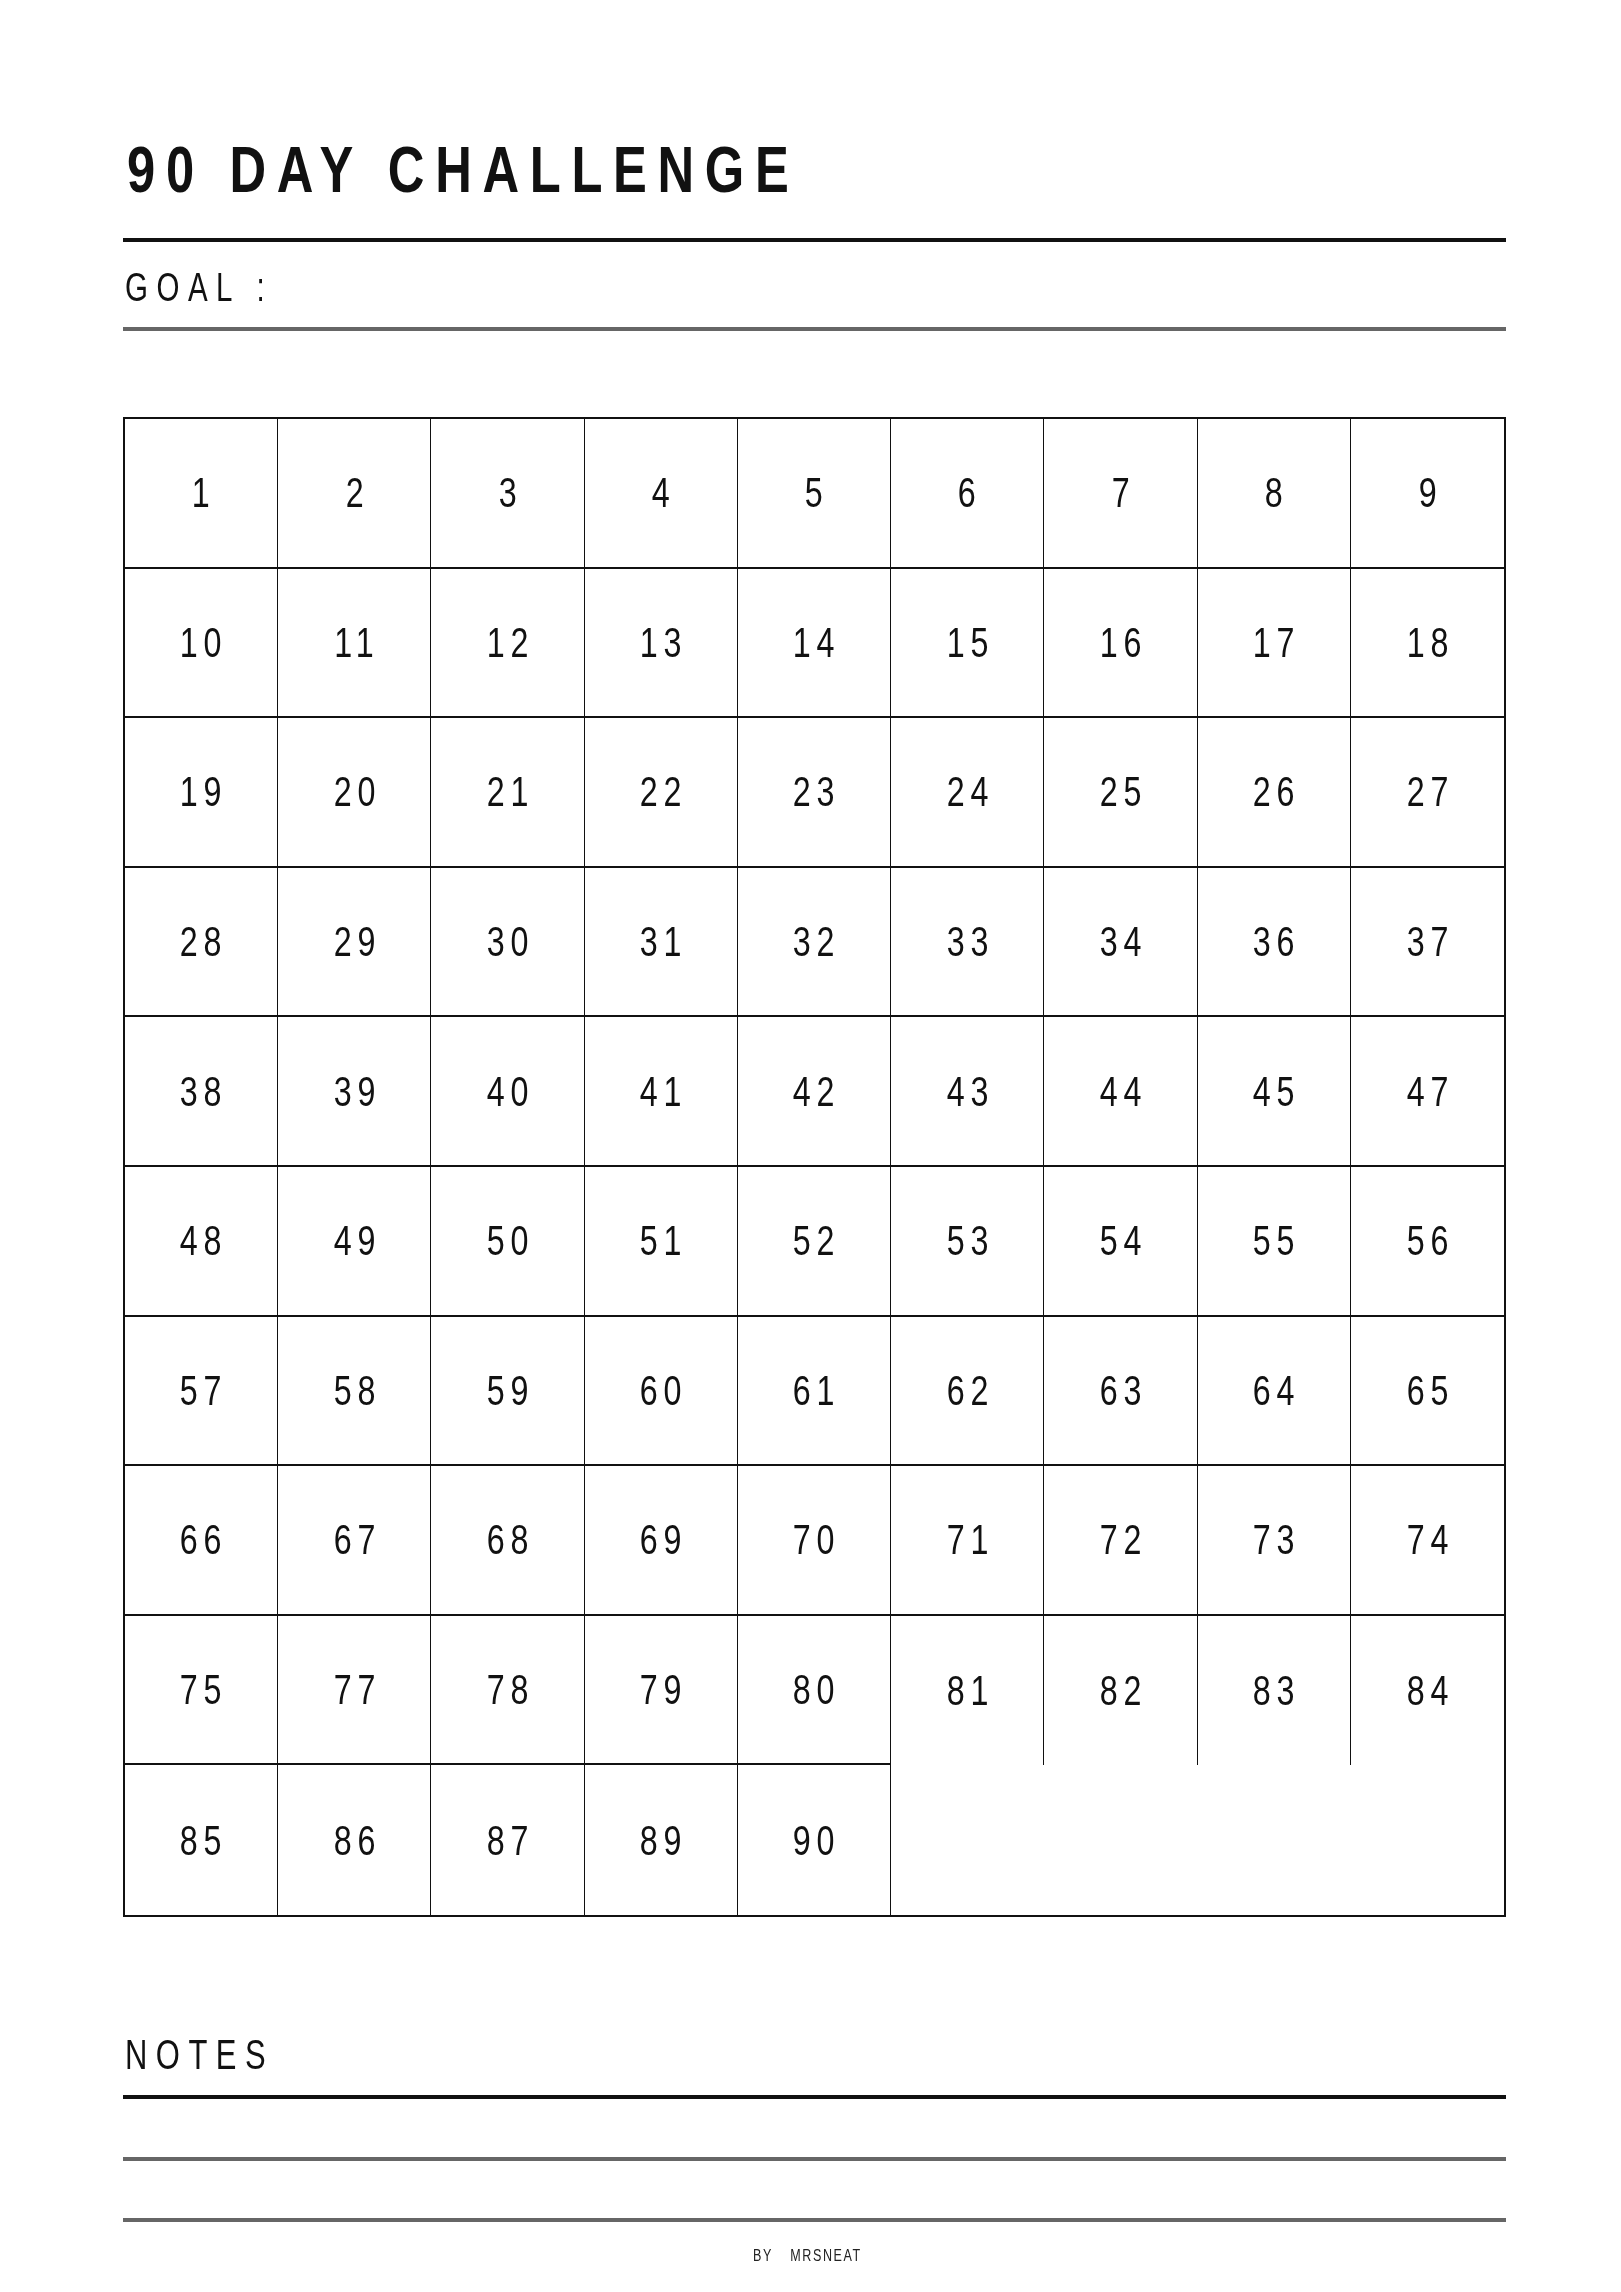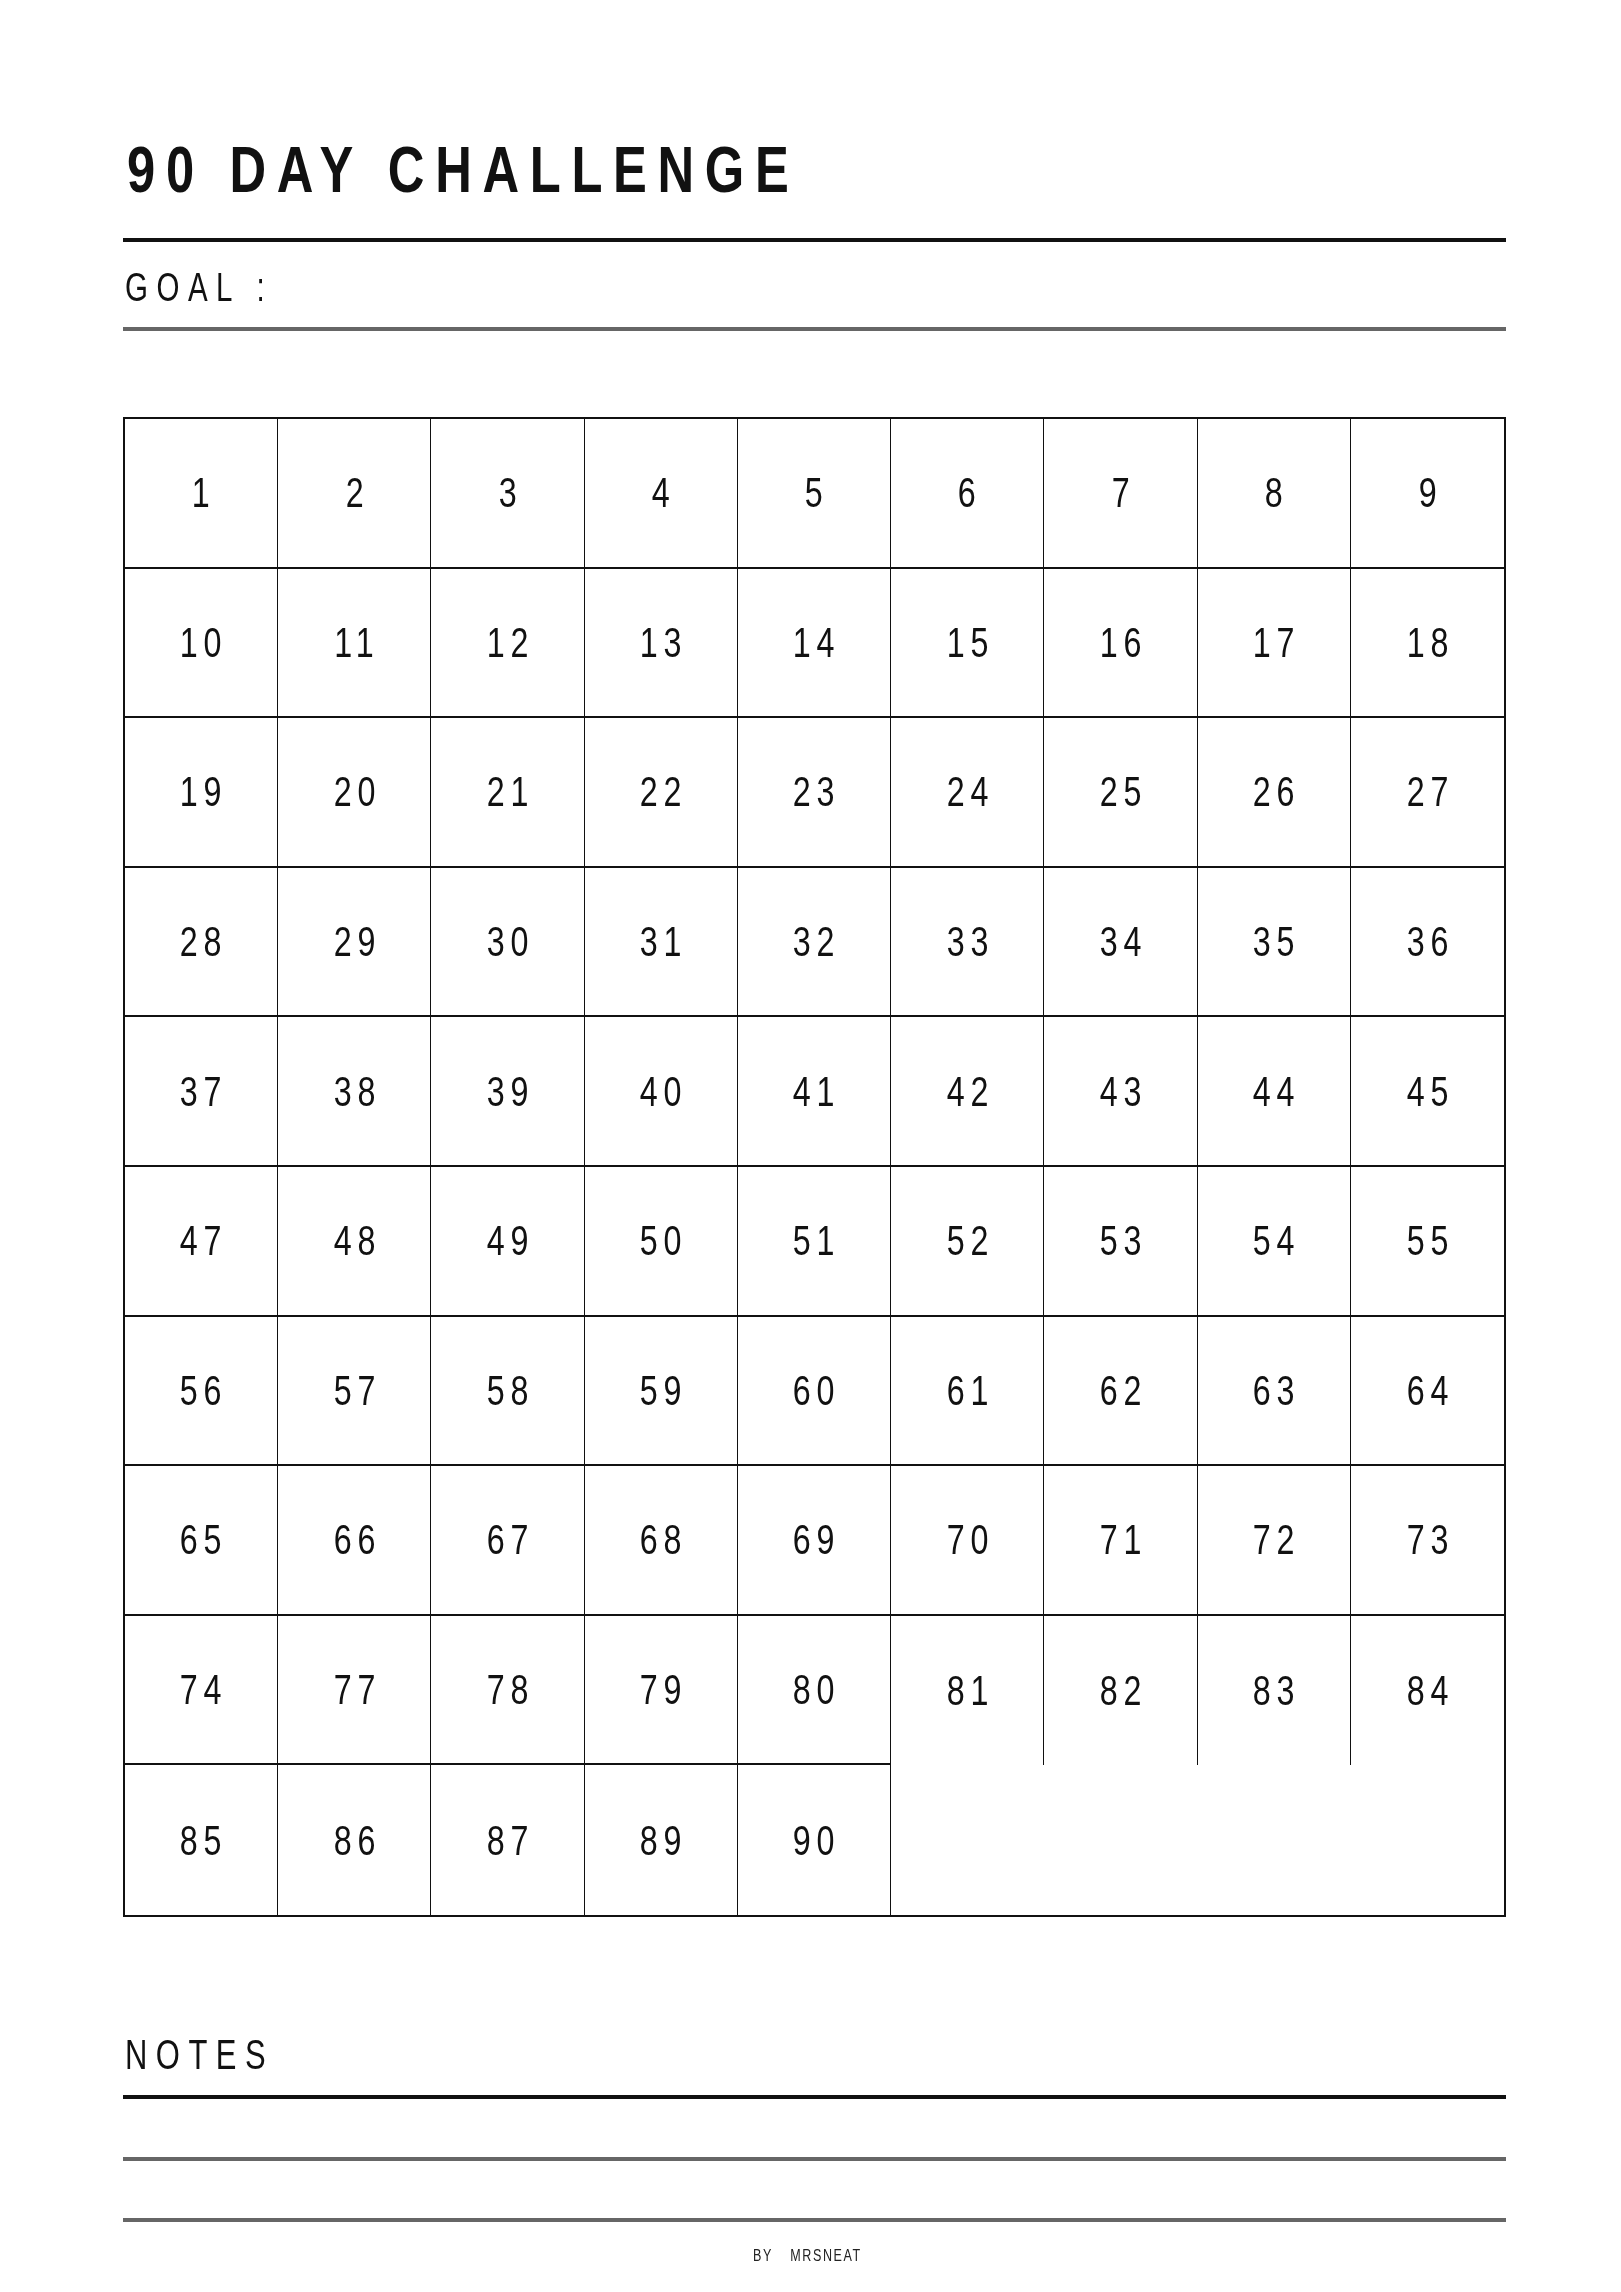--- a/index.html
+++ b/index.html
@@ -133,23 +133,20 @@
     <div class="cell">
       <span>32</span>
     </div>
     <div class="cell">
       <span>33</span>
     </div>
     <div class="cell">
       <span>34</span>
     </div>
     <div class="cell">
-      <span>35</span>
-    </div>
-    <div class="cell">
       <span>36</span>
     </div>
     <div class="cell">
       <span>37</span>
     </div>
     <div class="cell">
       <span>38</span>
     </div>
     <div class="cell">
       <span>39</span>
@@ -248,20 +245,23 @@
       <span>71</span>
     </div>
     <div class="cell">
       <span>72</span>
     </div>
     <div class="cell">
       <span>73</span>
     </div>
     <div class="cell">
       <span>74</span>
+    </div>
+    <div class="cell">
+      <span>75</span>
     </div>
     <div class="cell">
       <span>77</span>
     </div>
     <div class="cell">
       <span>78</span>
     </div>
     <div class="cell">
       <span>79</span>
     </div>

